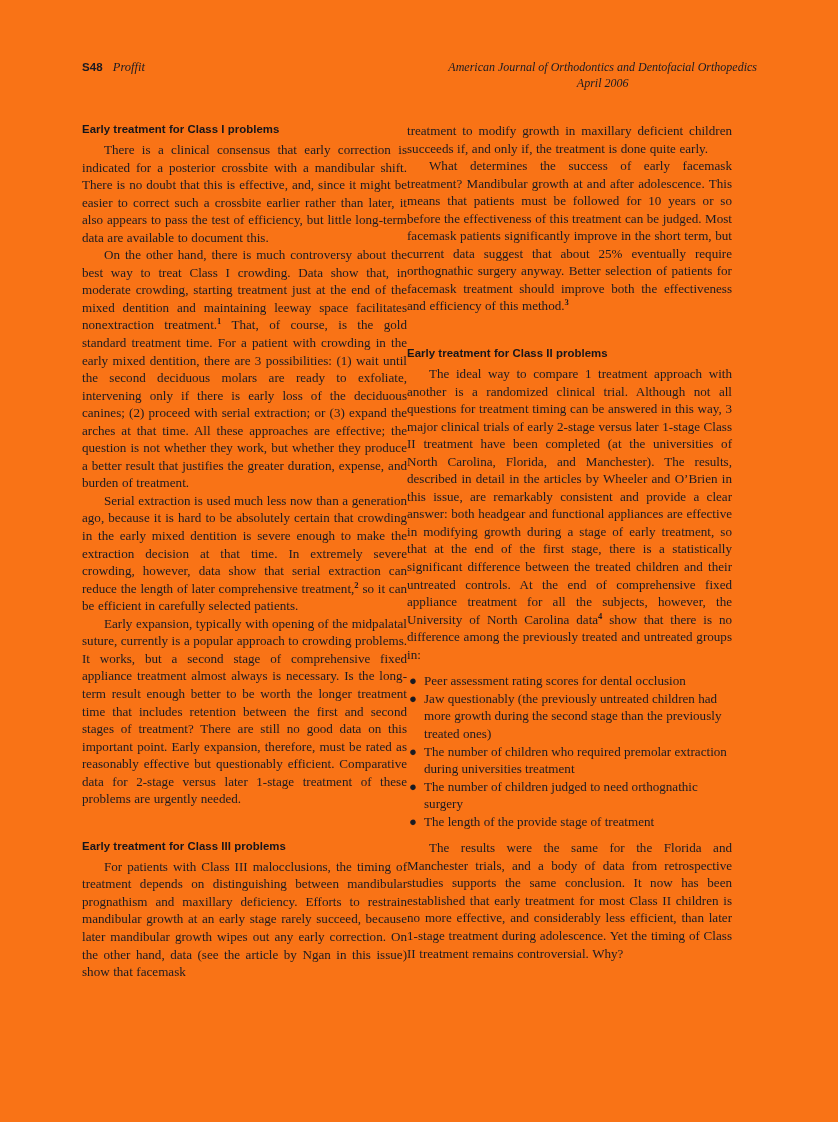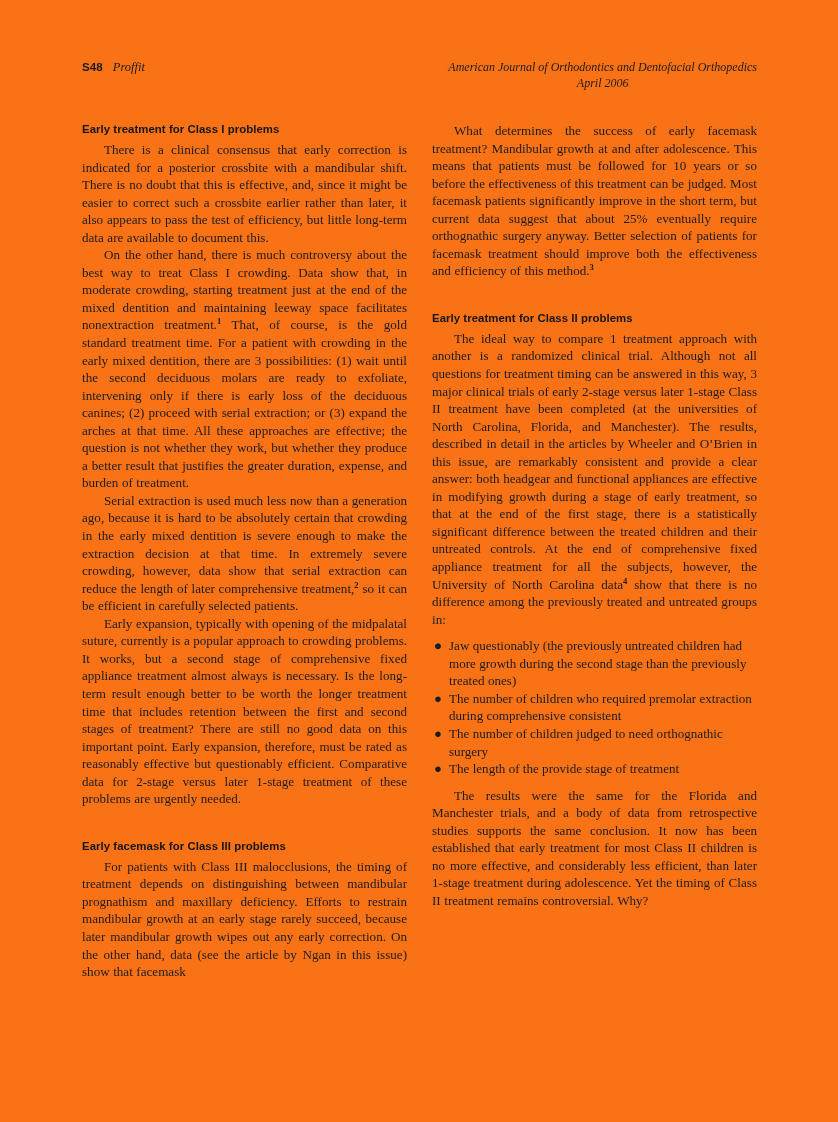--- a/index.html
+++ b/index.html
@@ -67,21 +67,21 @@
   }
 
   
   .columns {
     position: absolute;
     left: 82px;
     top: 122px;
     width: 675px;
     height: 930px;
     display: flex;
-    justify-content: space-between;
+    justify-content: flex-start;
   }
   .col {
     width: 325px;
     box-sizing: border-box;
   }
 
   h2.section-head {
     font-family: "Liberation Sans", "DejaVu Sans", sans-serif;
     font-size: 11.4px;
     font-weight: bold;
@@ -156,38 +156,39 @@
       <h2 class="section-head">Early treatment for Class I problems</h2>
 
       <p class="body">There is a clinical consensus that early correction is indicated for a posterior crossbite with a mandibular shift. There is no doubt that this is effective, and, since it might be easier to correct such a crossbite earlier rather than later, it also appears to pass the test of efficiency, but little long-term data are available to document this.</p>
 
       <p class="body"><span>On the other hand, there is much controversy about the best way to treat Class I crowding. Data show that, in moderate crowding, starting treatment just at the end of the mixed dentition and maintaining leeway space facilitates nonextraction treatment.</span><sup class="ref">1</sup><span> That, of course, is the gold standard treatment time. For a patient with crowding in the early mixed dentition, there are 3 possibilities: (1) wait until the second deciduous molars are ready to exfoliate, intervening only if there is early loss of the deciduous canines; (2) proceed with serial extraction; or (3) expand the arches at that time. All these approaches are effective; the question is not whether they work, but whether they produce a better result that justifies the greater duration, expense, and burden of treatment.</span></p>
 
       <p class="body"><span>Serial extraction is used much less now than a generation ago, because it is hard to be absolutely certain that crowding in the early mixed dentition is severe enough to make the extraction decision at that time. In extremely severe crowding, however, data show that serial extraction can reduce the length of later comprehensive treatment,</span><sup class="ref">2</sup><span> so it can be efficient in carefully selected patients.</span></p>
 
       <p class="body">Early expansion, typically with opening of the midpalatal suture, currently is a popular approach to crowding problems. It works, but a second stage of comprehensive fixed appliance treatment almost always is necessary. Is the long-term result enough better to be worth the longer treatment time that includes retention between the first and second stages of treatment? There are still no good data on this important point. Early expansion, therefore, must be rated as reasonably effective but questionably efficient. Comparative data for 2-stage versus later 1-stage treatment of these problems are urgently needed.</p>
 
-      <h2 class="section-head spaced">Early facemask for Class III problems</h2>
+      <h2 class="section-head spaced">Early treatment for Class III problems</h2>
 
       <p class="body">For patients with Class III malocclusions, the timing of treatment depends on distinguishing between mandibular prognathism and maxillary deficiency. Efforts to restrain mandibular growth at an early stage rarely succeed, because later mandibular growth wipes out any early correction. On the other hand, data (see the article by Ngan in this issue) show that facemask</p>
     </div>
 
     <div class="col">
 
+      <p class="body noindent">treatment to modify growth in maxillary deficient children succeeds if, and only if, the treatment is done quite early.</p>
 
       <p class="body"><span>What determines the success of early facemask treatment? Mandibular growth at and after adolescence. This means that patients must be followed for 10 years or so before the effectiveness of this treatment can be judged. Most facemask patients significantly improve in the short term, but current data suggest that about 25% eventually require orthognathic surgery anyway. Better selection of patients for facemask treatment should improve both the effectiveness and efficiency of this method.</span><sup class="ref">3</sup></p>
 
       <h2 class="section-head spaced">Early treatment for Class II problems</h2>
 
       <p class="body"><span>The ideal way to compare 1 treatment approach with another is a randomized clinical trial. Although not all questions for treatment timing can be answered in this way, 3 major clinical trials of early 2-stage versus later 1-stage Class II treatment have been completed (at the universities of North Carolina, Florida, and Manchester). The results, described in detail in the articles by Wheeler and O’Brien in this issue, are remarkably consistent and provide a clear answer: both headgear and functional appliances are effective in modifying growth during a stage of early treatment, so that at the end of the first stage, there is a statistically significant difference between the treated children and their untreated controls. At the end of comprehensive fixed appliance treatment for all the subjects, however, the University of North Carolina data</span><sup class="ref">4</sup><span> show that there is no difference among the previously treated and untreated groups in:</span></p>
 
       <ul class="bullets">
-        <li><span class="bullet-glyph">●</span></li>
+        <li><span class="bullet-glyph">●</span><span>Peer assessment rating scores for dental occlusion</span></li>
         <li><span class="bullet-glyph">●</span><span>Jaw questionably (the previously untreated children had more growth during the second stage than the previously treated ones)</span></li>
-        <li><span class="bullet-glyph">●</span><span>The number of children who required premolar extraction during comprehensive consistent</span></li>
+        <li><span class="bullet-glyph">●</span><span>The number of children who required premolar extraction during universities treatment</span></li>
         <li><span class="bullet-glyph">●</span><span>The number of children judged to need orthognathic surgery</span></li>
         <li><span class="bullet-glyph">●</span><span>The length of the provide stage of treatment</span></li>
       </ul>
 
       <p class="body">The results were the same for the Florida and Manchester trials, and a body of data from retrospective studies supports the same conclusion. It now has been established that early treatment for most Class II children is no more effective, and considerably less efficient, than later 1-stage treatment during adolescence. Yet the timing of Class II treatment remains controversial. Why?</p>
 
     </div>
 
   </div>
 </div>

